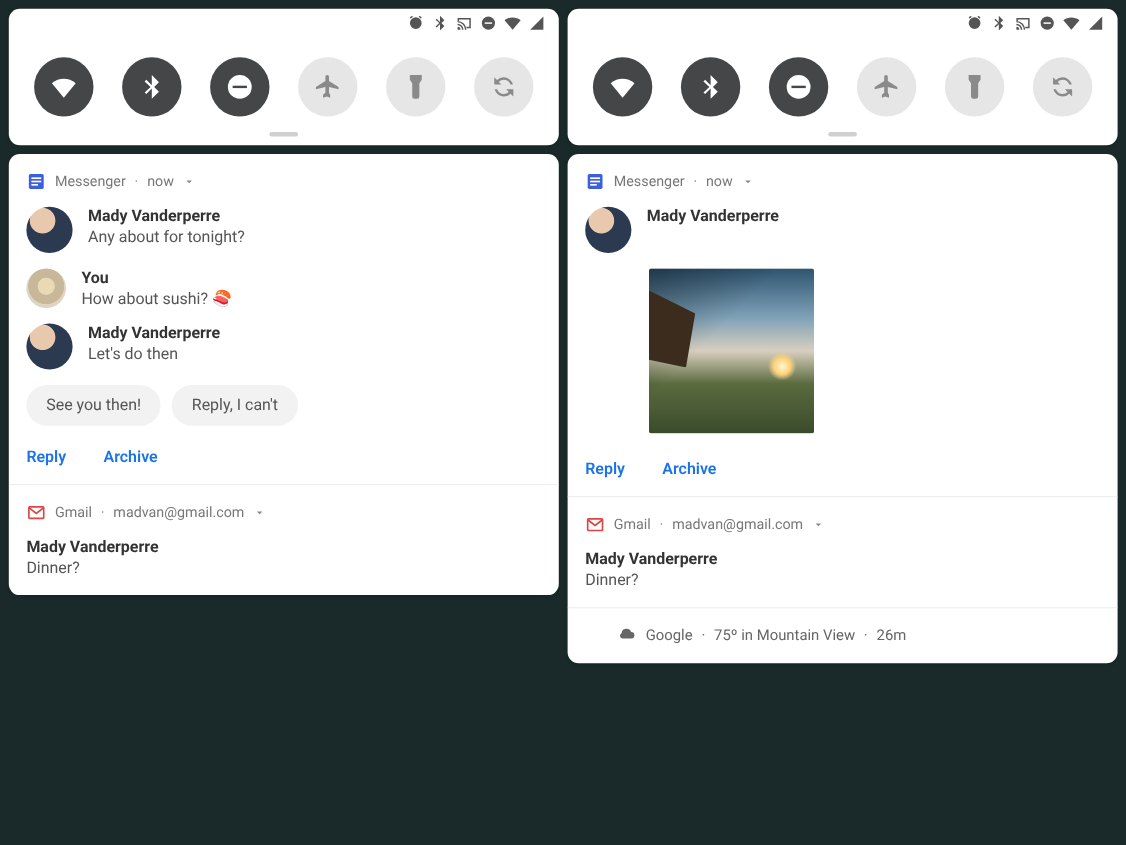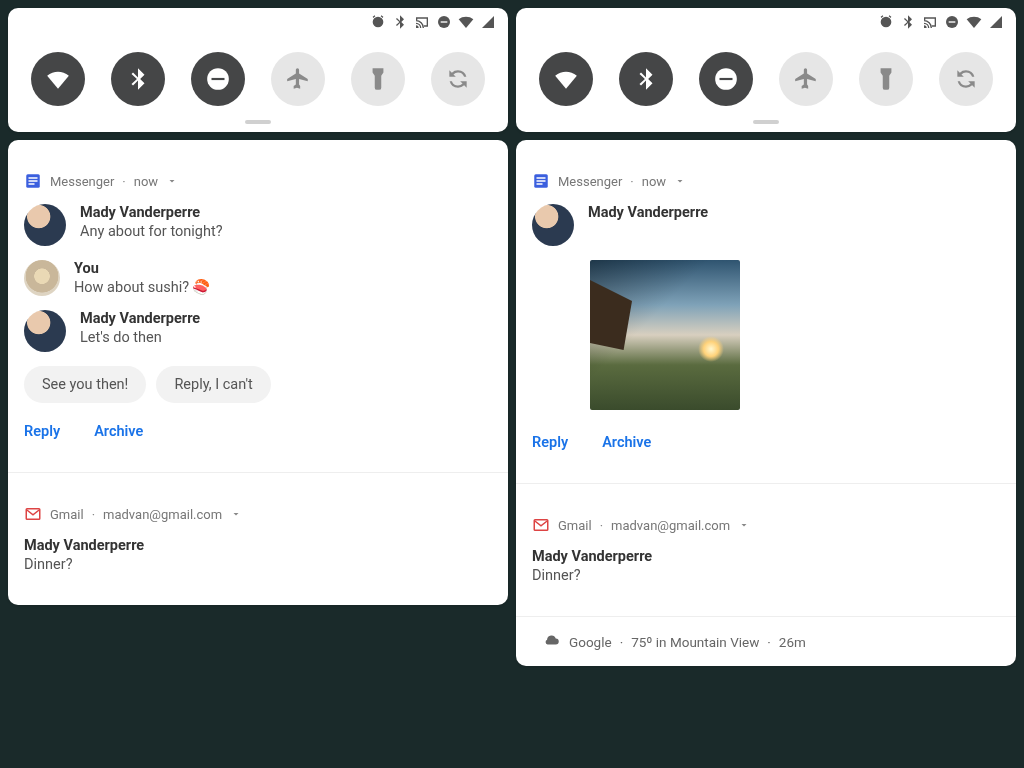--- a/index.html
+++ b/index.html
@@ -59,21 +59,21 @@
   .tile svg { width: 26px; height: 26px; }
   .qs-handle {
     width: 26px; height: 4px;
     background: #d0d0d0;
     border-radius: 2px;
     margin: 4px auto 0 auto;
   }
 
   
   .notif {
-    padding: 32px 16px;
+    padding: 16px 16px;
     font-size: 14.5px;
     color: #555;
   }
   .notif-header {
     display: flex;
     align-items: center;
     gap: 8px;
     color: #777;
     font-size: 13px;
     margin-bottom: 14px;
@@ -173,21 +173,22 @@
     background: radial-gradient(circle, #fff8d0 0%, #ffd27a 40%, rgba(255,200,100,0) 70%);
     border-radius: 50%;
   }
 
   .weather {
     display: flex;
     align-items: center;
     gap: 8px;
     color: #666;
     font-size: 13.5px;
-    padding: 14px 27px;
+    padding: 14px 14px;
+    margin-left: 31px;
   }
   .weather svg { width: 18px; height: 18px; fill: #666; }
 
   
   .av1 { background: radial-gradient(circle at 35% 30%, #e9c9ad 0 28%, #2b3a50 30% 100%); }
   .av2 { background: radial-gradient(circle at 50% 45%, #ead9b5 0 28%, #c9b79a 30% 60%, #ded4c2 62% 100%); }
 </style>
 </head>
 <body>
 

